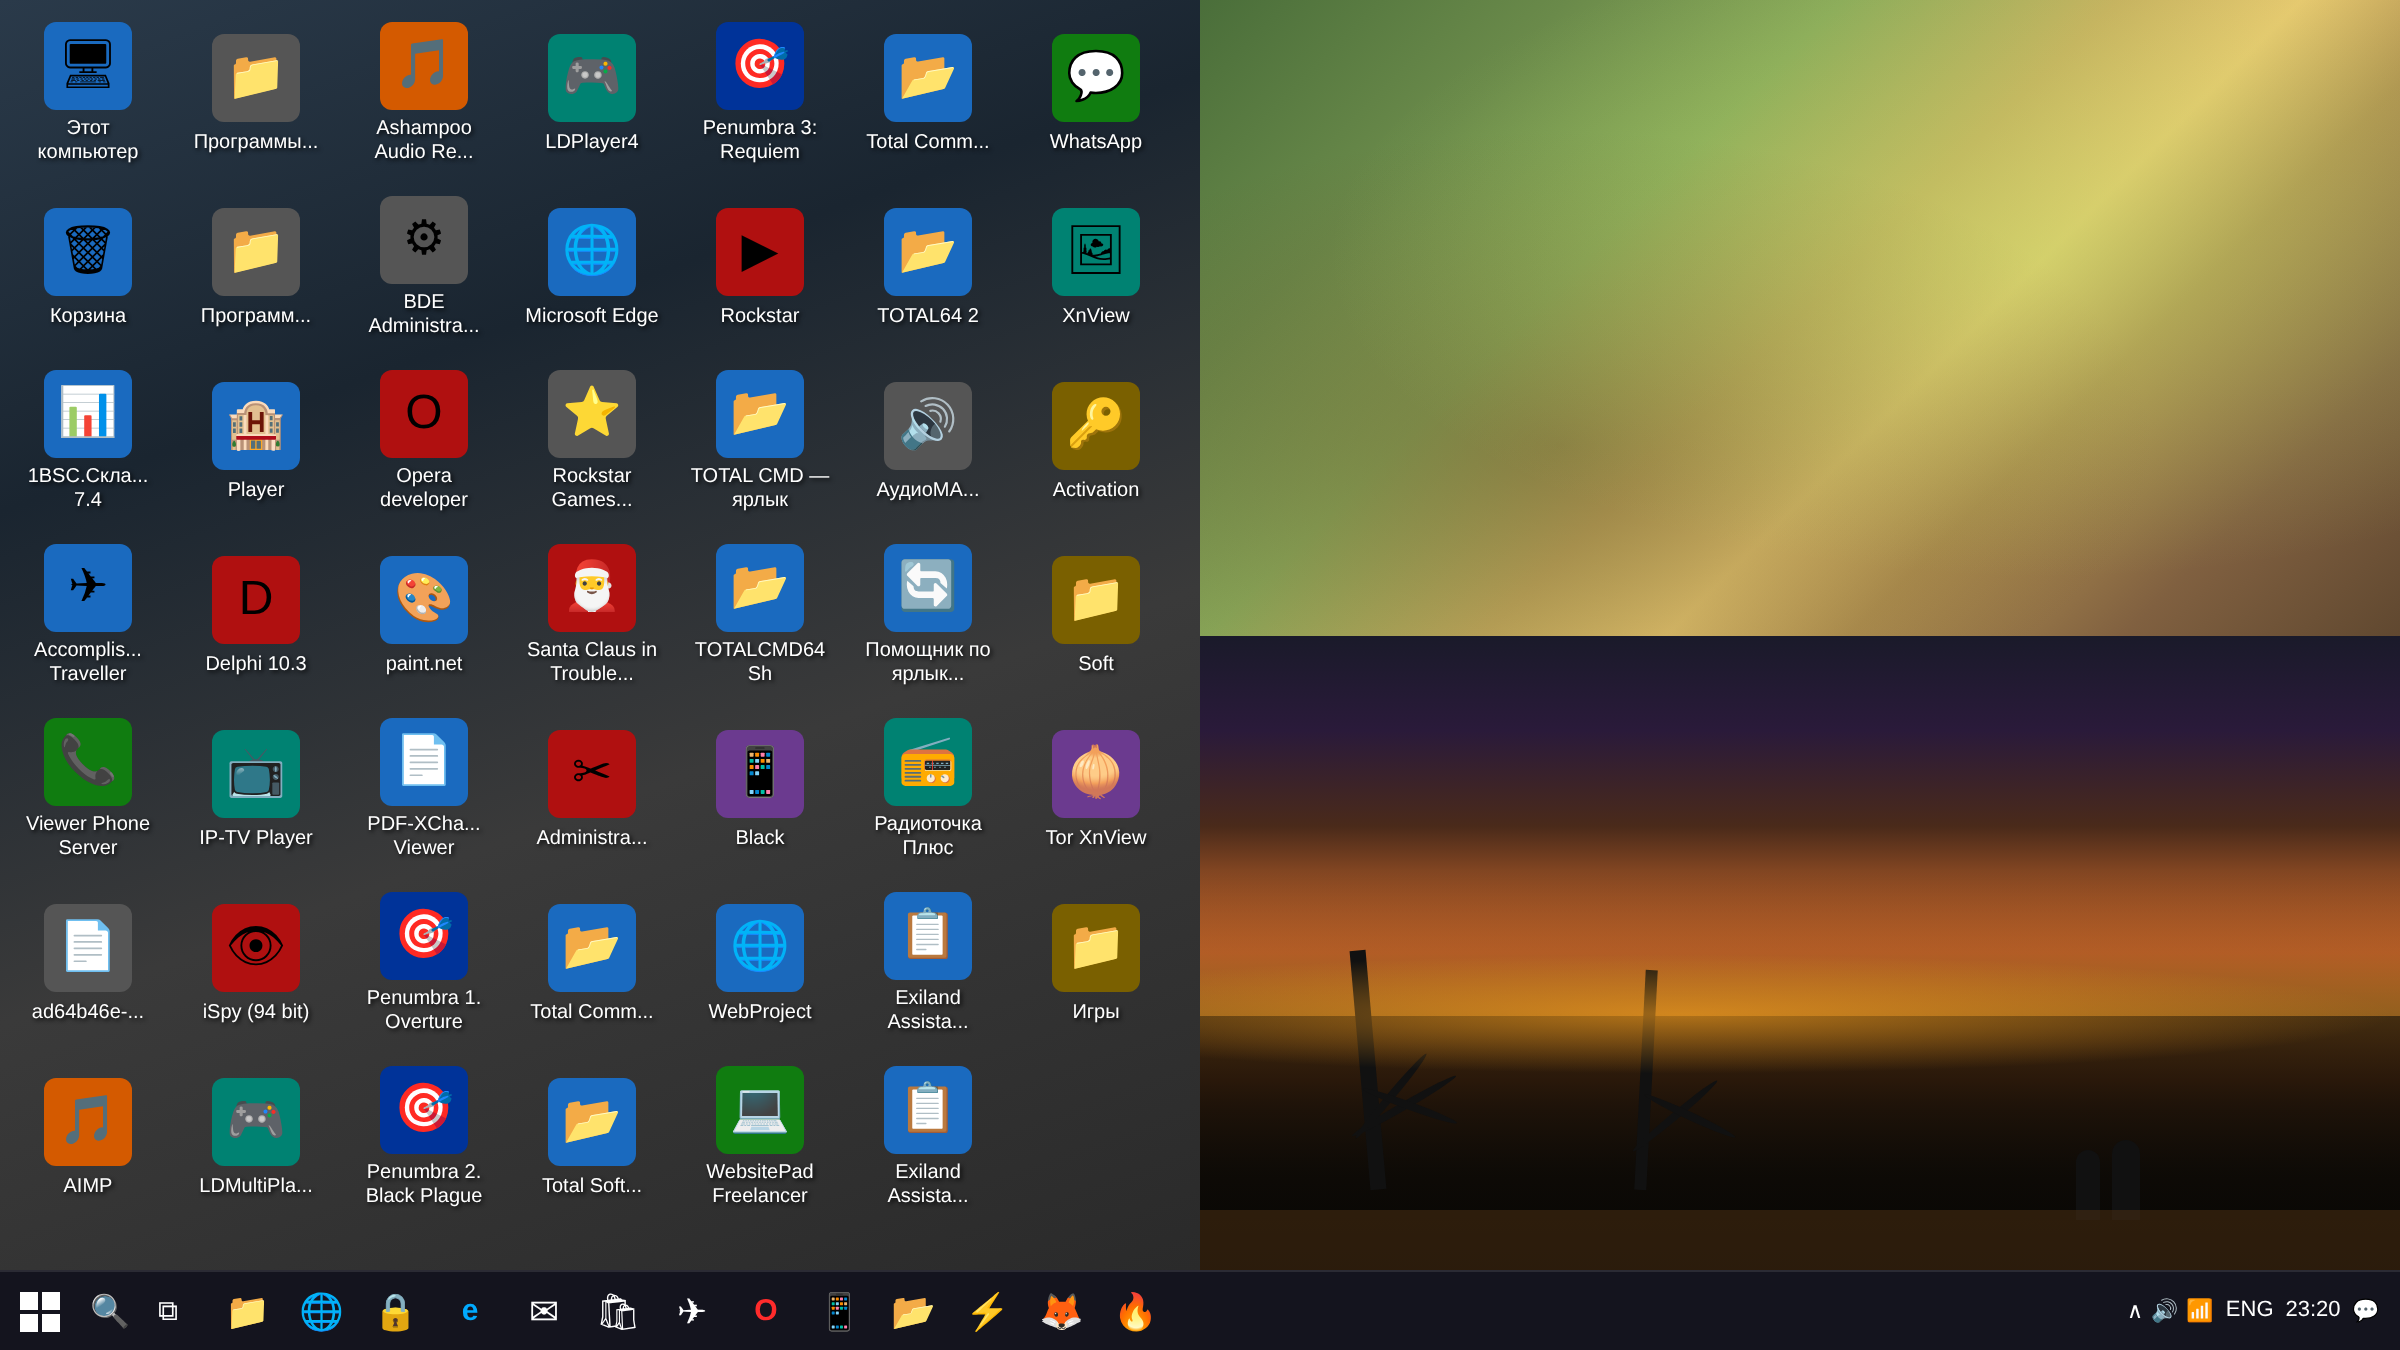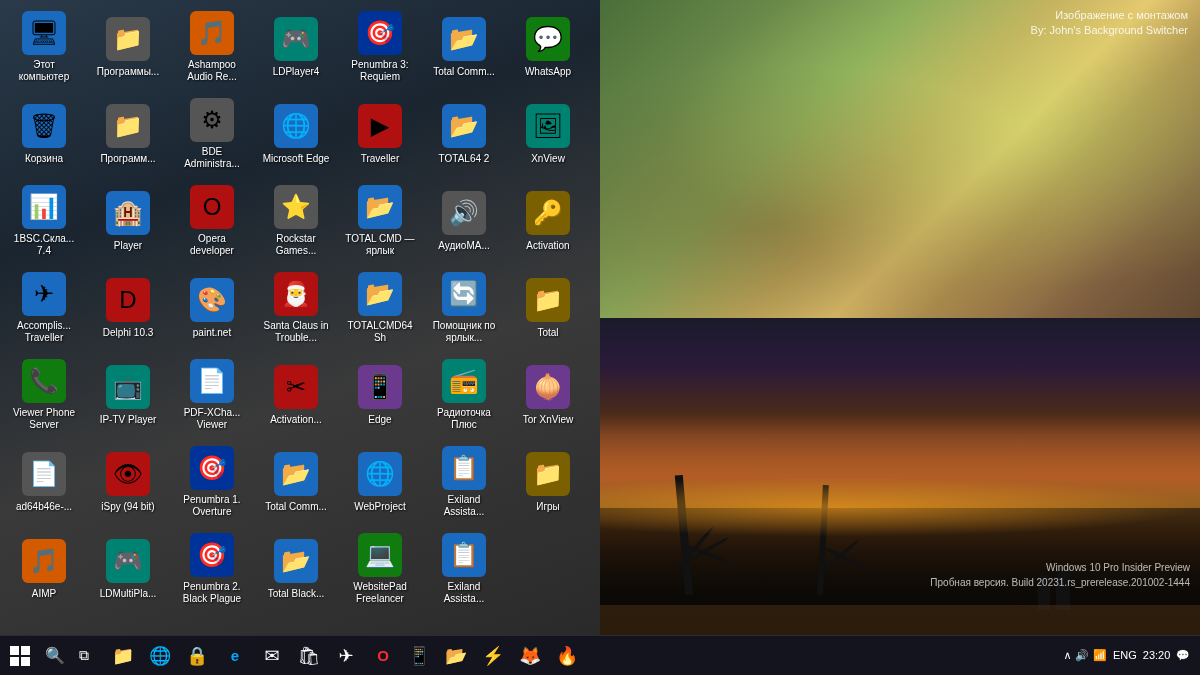--- a/index.html
+++ b/index.html
@@ -250,29 +250,21 @@
     <div style="position:absolute;bottom:75px;left:220px;width:50px;height:4px;background:#111;transform:rotate(25deg);border-radius:50%;"></div>
 
     <div style="position:absolute;bottom:25px;right:150px;width:12px;height:35px;background:#111;border-radius:6px 6px 0 0;"></div>
     <div style="position:absolute;bottom:25px;right:130px;width:14px;height:40px;background:#111;border-radius:7px 7px 0 0;"></div>
 
     <div style="position:absolute;bottom:0;left:0;right:0;height:30px;background:rgba(80,50,20,0.5);"></div>
 
     <div style="position:absolute;top:50%;left:0;right:0;height:60px;background:radial-gradient(ellipse at 40% 50%,rgba(250,160,30,0.6) 0%,transparent 70%);"></div>
   </div>
 
-  <div class="watermark">
-    <div>Изображение с монтажом</div>
-    <div>By: John's Background Switcher</div>
-  </div>
-
-  <div class="win-info">
-    <div>Windows 10 Pro Insider Preview</div>
-    <div>Пробная версия. Build 20231.rs_prerelease.201002-1444</div>
-  </div>
+
 
   <div class="icons-area" id="icons-container">
   <div class="desktop-icon">
         <div class="icon-img">
           <div style="width: 44px; height: 44px; background: rgb(26, 106, 191); border-radius: 6px; display: flex; align-items: center; justify-content: center; font-size: 24px;">🖥</div>
         </div>
         <div class="icon-label">Этот
 компьютер</div>
       </div>
       <div class="desktop-icon">
@@ -332,21 +324,21 @@
       <div class="desktop-icon">
         <div class="icon-img">
           <div style="width: 44px; height: 44px; background: rgb(26, 106, 191); border-radius: 6px; display: flex; align-items: center; justify-content: center; font-size: 24px;">🌐</div>
         </div>
         <div class="icon-label">Microsoft Edge</div>
       </div>
       <div class="desktop-icon">
         <div class="icon-img">
           <div style="width: 44px; height: 44px; background: rgb(176, 16, 16); border-radius: 6px; display: flex; align-items: center; justify-content: center; font-size: 24px;">▶</div>
         </div>
-        <div class="icon-label">Traveller</div>
+        <div class="icon-label">Rockstar</div>
       </div>
       <div class="desktop-icon">
         <div class="icon-img">
           <div style="width: 44px; height: 44px; background: rgb(26, 106, 191); border-radius: 6px; display: flex; align-items: center; justify-content: center; font-size: 24px;">📂</div>
         </div>
         <div class="icon-label">TOTAL64 2</div>
       </div>
       <div class="desktop-icon">
         <div class="icon-img">
           <div style="width: 44px; height: 44px; background: rgb(0, 130, 114); border-radius: 6px; display: flex; align-items: center; justify-content: center; font-size: 24px;">🖼</div>
@@ -428,21 +420,21 @@
       <div class="desktop-icon">
         <div class="icon-img">
           <div style="width: 44px; height: 44px; background: rgb(26, 106, 191); border-radius: 6px; display: flex; align-items: center; justify-content: center; font-size: 24px;">🔄</div>
         </div>
         <div class="icon-label">Помощник по ярлык...</div>
       </div>
       <div class="desktop-icon">
         <div class="icon-img">
           <div style="width: 44px; height: 44px; background: rgb(122, 96, 0); border-radius: 6px; display: flex; align-items: center; justify-content: center; font-size: 24px;">📁</div>
         </div>
-        <div class="icon-label">Total</div>
+        <div class="icon-label">Soft</div>
       </div>
       <div class="desktop-icon">
         <div class="icon-img">
           <div style="width: 44px; height: 44px; background: rgb(16, 124, 16); border-radius: 6px; display: flex; align-items: center; justify-content: center; font-size: 24px;">📞</div>
         </div>
         <div class="icon-label">Viewer Phone Server</div>
       </div>
       <div class="desktop-icon">
         <div class="icon-img">
           <div style="width: 44px; height: 44px; background: rgb(0, 130, 114); border-radius: 6px; display: flex; align-items: center; justify-content: center; font-size: 24px;">📺</div>
@@ -452,27 +444,27 @@
       <div class="desktop-icon">
         <div class="icon-img">
           <div style="width: 44px; height: 44px; background: rgb(26, 106, 191); border-radius: 6px; display: flex; align-items: center; justify-content: center; font-size: 24px;">📄</div>
         </div>
         <div class="icon-label">PDF-XCha... Viewer</div>
       </div>
       <div class="desktop-icon">
         <div class="icon-img">
           <div style="width: 44px; height: 44px; background: rgb(176, 16, 16); border-radius: 6px; display: flex; align-items: center; justify-content: center; font-size: 24px;">✂</div>
         </div>
-        <div class="icon-label">Activation...</div>
+        <div class="icon-label">Administra...</div>
       </div>
       <div class="desktop-icon">
         <div class="icon-img">
           <div style="width: 44px; height: 44px; background: rgb(107, 58, 143); border-radius: 6px; display: flex; align-items: center; justify-content: center; font-size: 24px;">📱</div>
         </div>
-        <div class="icon-label">Edge</div>
+        <div class="icon-label">Black</div>
       </div>
       <div class="desktop-icon">
         <div class="icon-img">
           <div style="width: 44px; height: 44px; background: rgb(0, 130, 114); border-radius: 6px; display: flex; align-items: center; justify-content: center; font-size: 24px;">📻</div>
         </div>
         <div class="icon-label">Радиоточка Плюс</div>
       </div>
       <div class="desktop-icon">
         <div class="icon-img">
           <div style="width: 44px; height: 44px; background: rgb(107, 58, 143); border-radius: 6px; display: flex; align-items: center; justify-content: center; font-size: 24px;">🧅</div>
@@ -536,21 +528,21 @@
       <div class="desktop-icon">
         <div class="icon-img">
           <div style="width: 44px; height: 44px; background: rgb(0, 51, 153); border-radius: 6px; display: flex; align-items: center; justify-content: center; font-size: 24px;">🎯</div>
         </div>
         <div class="icon-label">Penumbra 2. Black Plague</div>
       </div>
       <div class="desktop-icon">
         <div class="icon-img">
           <div style="width: 44px; height: 44px; background: rgb(26, 106, 191); border-radius: 6px; display: flex; align-items: center; justify-content: center; font-size: 24px;">📂</div>
         </div>
-        <div class="icon-label">Total Black...</div>
+        <div class="icon-label">Total Soft...</div>
       </div>
       <div class="desktop-icon">
         <div class="icon-img">
           <div style="width: 44px; height: 44px; background: rgb(16, 124, 16); border-radius: 6px; display: flex; align-items: center; justify-content: center; font-size: 24px;">💻</div>
         </div>
         <div class="icon-label">WebsitePad Freelancer</div>
       </div>
       <div class="desktop-icon">
         <div class="icon-img">
           <div style="width: 44px; height: 44px; background: rgb(26, 106, 191); border-radius: 6px; display: flex; align-items: center; justify-content: center; font-size: 24px;">📋</div>

